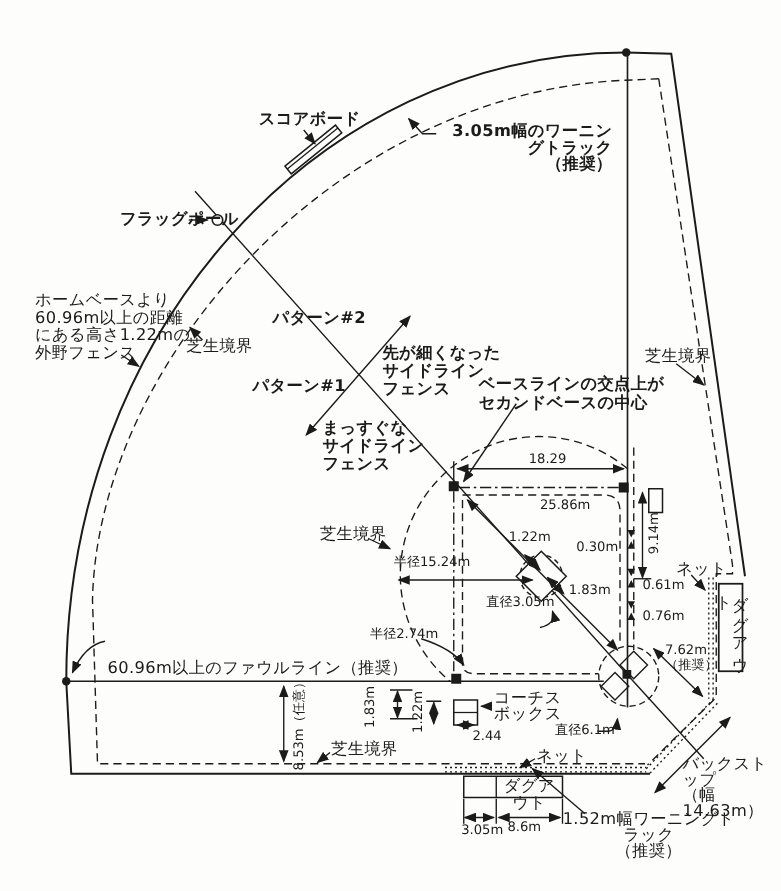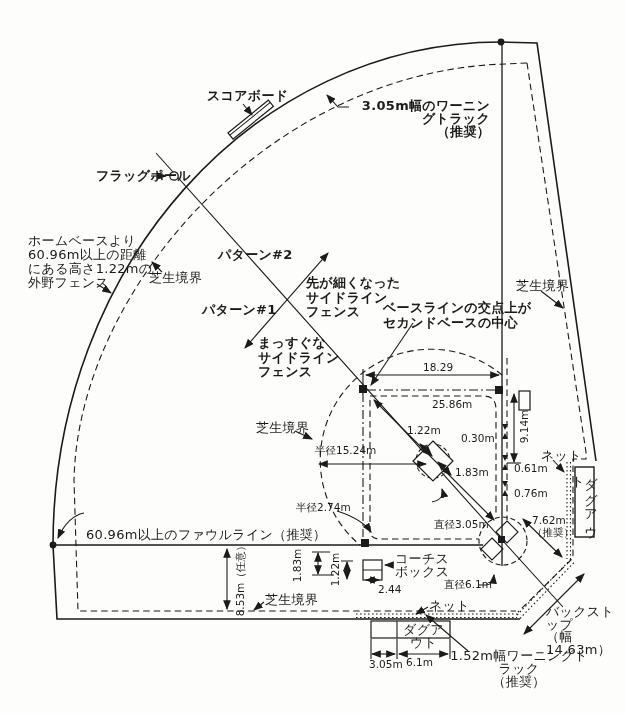--- a/index.html
+++ b/index.html
@@ -163,33 +163,33 @@
 <div class="lbl num rot" style="left:502px;top:420px;width:44px;">9.14m</div>
 <div class="lbl num" style="left:514px;top:462px;">0.61m</div>
 <div class="lbl num" style="left:514px;top:487px;">0.76m</div>
 <div class="lbl" style="left:541px;top:449px;">ネット</div>
 <div class="lbl vert" style="left:575px;top:467px;width:19px;height:70px;">ダグアウト</div>
 <div class="lbl num" style="left:532px;top:514px;line-height:12px;">7.62m
 （推奨）</div>
 <div class="lbl num" style="left:315px;top:444px;">半径15.24m</div>
 <div class="lbl num" style="left:296px;top:501px;">半径2.74m</div>
 <div class="lbl" style="left:256px;top:421px;">芝生境界</div>
-<div class="lbl num" style="left:389px;top:518px;margin-left:45px;">直径3.05m</div>
+<div class="lbl num" style="left:389px;top:476px;">直径3.05m</div>
 <div class="lbl num" style="left:444px;top:578px;">直径6.1m</div>
 <div class="lbl" style="left:395px;top:553px;line-height:12.5px;">コーチス
 ボックス</div>
 <div class="lbl num" style="left:455px;top:466px;">1.83m</div>
 <div class="lbl num rot" style="left:280px;top:559px;width:34px;">1.83m</div>
 <div class="lbl num rot" style="left:318px;top:563px;width:34px;">1.22m</div>
 <div class="lbl num" style="left:364px;top:583px;margin-left:14px;">2.44</div>
 <div class="lbl" style="left:265px;top:593px;">芝生境界</div>
 <div class="lbl" style="left:429px;top:599px;">ネット</div>
 <div class="lbl" style="left:397px;top:623px;width:53px;text-align:center;">ダグアウト</div>
 <div class="lbl num" style="left:369px;top:658px;">3.05m</div>
-<div class="lbl num" style="left:406px;top:656px;">6.1m</div>
+<div class="lbl num" style="left:406px;top:656px;">8.6m</div>
 <div class="lbl" style="left:450px;top:649px;width:138px;text-align:center;">1.52m幅ワーニングトラック
 （推奨）</div>
 <div class="lbl" style="left:546px;top:606px;line-height:12.5px;">バックストップ
 （幅14.63m）</div>
 <div class="lbl" style="left:86px;top:528px;">60.96m以上のファウルライン（推奨）</div>
 <div class="lbl num rot" style="left:195px;top:572px;width:90px;">8.53m（任意）</div>
 
 </div>
 
 </body></html>

